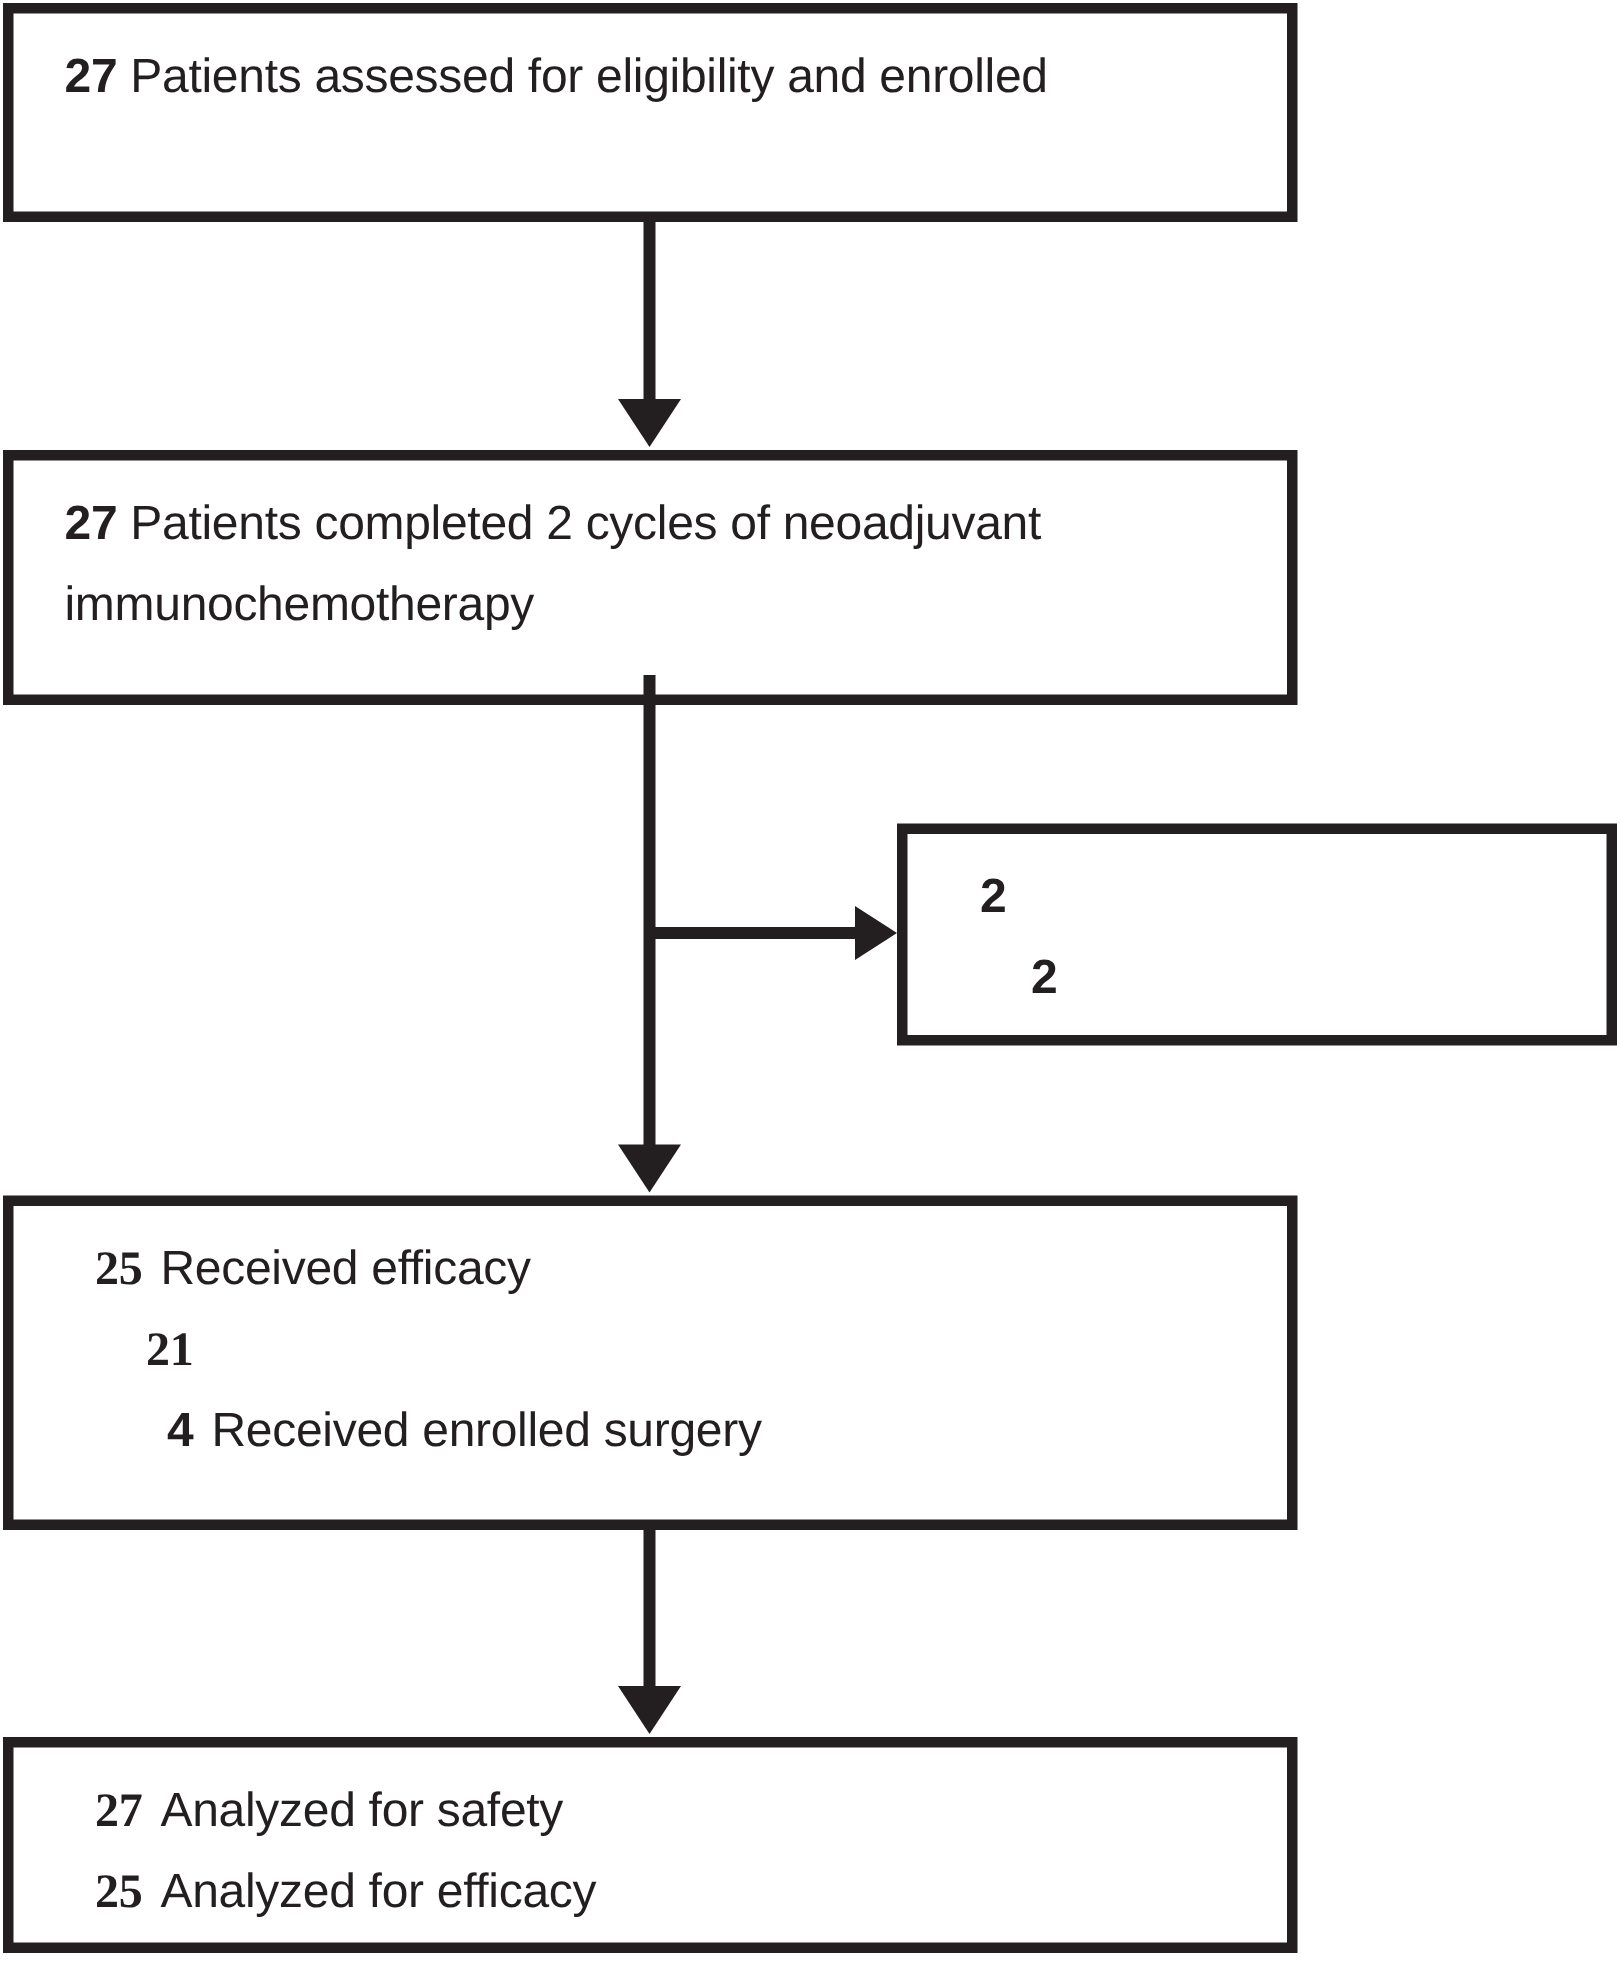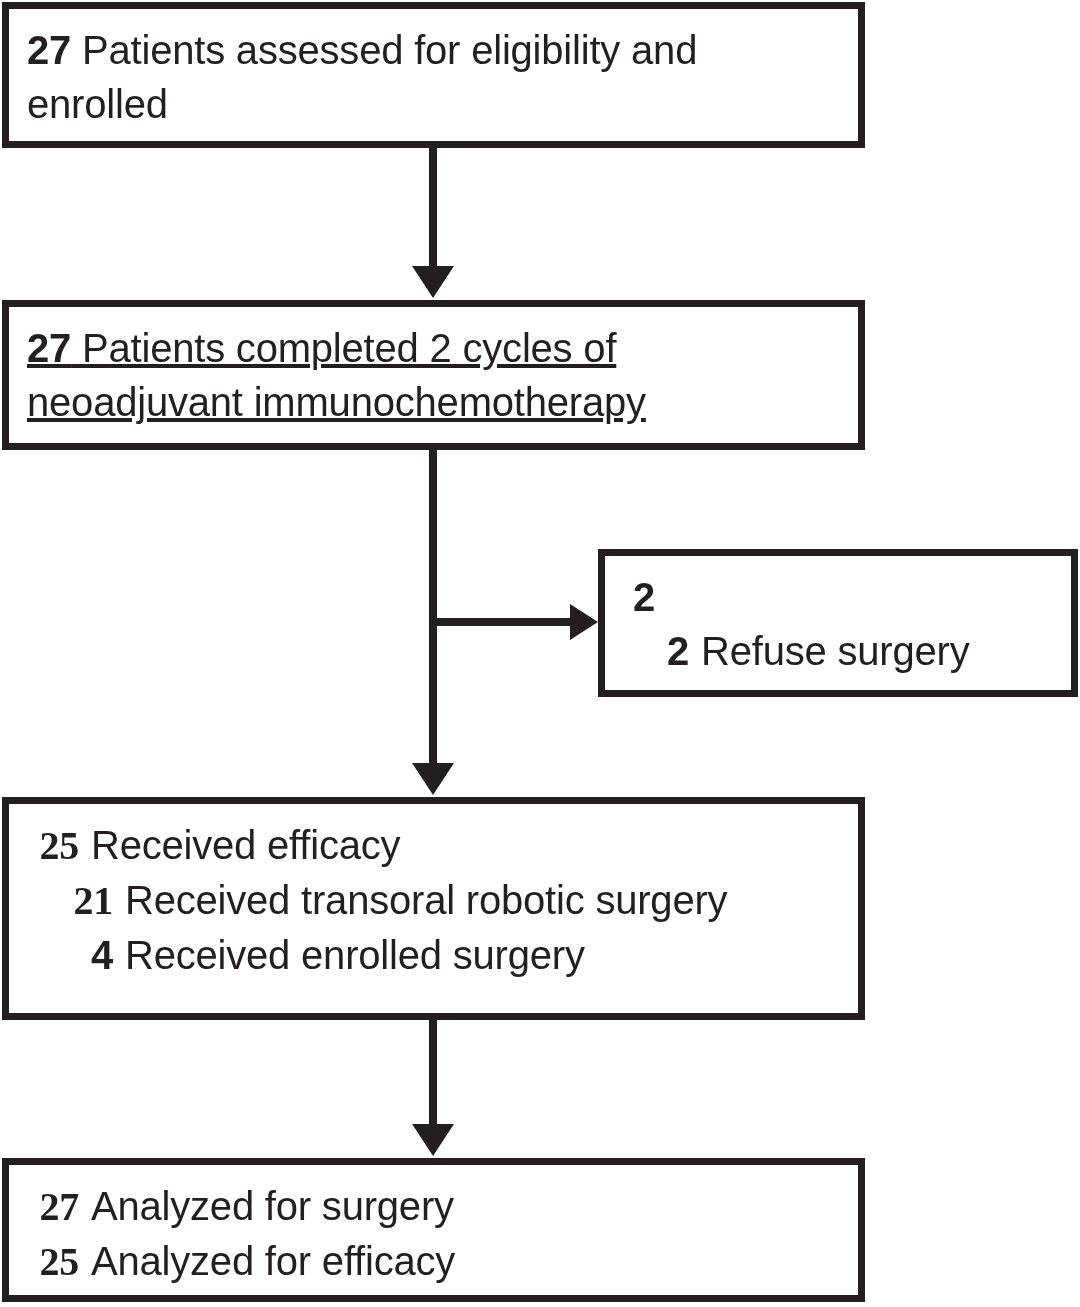--- a/index.html
+++ b/index.html
@@ -27,24 +27,25 @@
     border: 7px solid #231f20;
     background: #ffffff;
     padding: 14px 0 0 18px;
   }
   .node.excluded { padding-left: 26px; }
 
   
   .line {
     display: flex;
     align-items: baseline;
-    font-size: 40px;
+    font-size: 32px;
     line-height: 54px;
     white-space: nowrap;
     letter-spacing: -0.2px;
+    margin-left: 16px;
   }
   .line.indent-1 { padding-left: 34px; }
 
   .num {
     font-weight: bold;
     text-align: right;
     flex: 0 0 auto;
   }
   
   .num.w2 { min-width: 52px; font-family: Liberation Serif, serif; }
@@ -94,64 +95,62 @@
 
   <div class="node" style="left:2px; top:2px; width:863px; height:146px;">
     <div class="line wrap" style="width:790px;">
       <span class="num">27</span><span class="txt">&nbsp;</span><span class="txt">Patients assessed for eligibility and enrolled</span>
     </div>
   </div>
 
   <div class="vline" style="left:429px; top:148px; height:120px;"></div>
   <div class="arrow-down" style="left:412px; top:266px;"></div>
 
-  <div class="node" style="left:2px; top:300px; width:863px; height:150px;text-decoration:underline;">
+  <div class="node" style="left:2px; top:300px; width:863px; height:170px;">
     <div class="line wrap" style="width:800px;">
       <span class="num">27</span><span class="txt">&nbsp;</span><span class="txt">Patients completed 2 cycles of neoadjuvant immunochemotherapy</span>
     </div>
   </div>
 
   <div class="vline" style="left:429px; top:450px; height:315px;"></div>
   <div class="arrow-down" style="left:412px; top:763px;"></div>
 
   <div class="hline" style="left:433px; top:618px; width:139px;"></div>
   <div class="arrow-right" style="left:570px; top:604px;"></div>
 
   <div class="node excluded" style="left:598px; top:549px; width:480px; height:148px;">
     <div class="line">
       <span class="num narrow">2</span>
     </div>
     <div class="line indent-1">
       <span class="num narrow">2</span>
-      <span class="txt">Refuse surgery</span>
     </div>
   </div>
 
   <div class="node" style="left:2px; top:797px; width:863px; height:223px;">
     <div class="line">
       <span class="num w2">25</span>
       <span class="txt">Received efficacy</span>
     </div>
     <div class="line indent-1">
       <span class="num w2">21</span>
-      <span class="txt">Received transoral robotic surgery</span>
     </div>
     <div class="line indent-1">
       <span class="num w1">4</span>
       <span class="txt">Received enrolled surgery</span>
     </div>
   </div>
 
   <div class="vline" style="left:429px; top:1020px; height:106px;"></div>
   <div class="arrow-down" style="left:412px; top:1124px;"></div>
 
   <div class="node" style="left:2px; top:1158px; width:863px; height:144px;">
     <div class="line">
       <span class="num w2">27</span>
-      <span class="txt">Analyzed for surgery</span>
+      <span class="txt">Analyzed for safety</span>
     </div>
     <div class="line">
       <span class="num w2">25</span>
       <span class="txt">Analyzed for efficacy</span>
     </div>
   </div>
 
 </div>
 
 </body></html>

